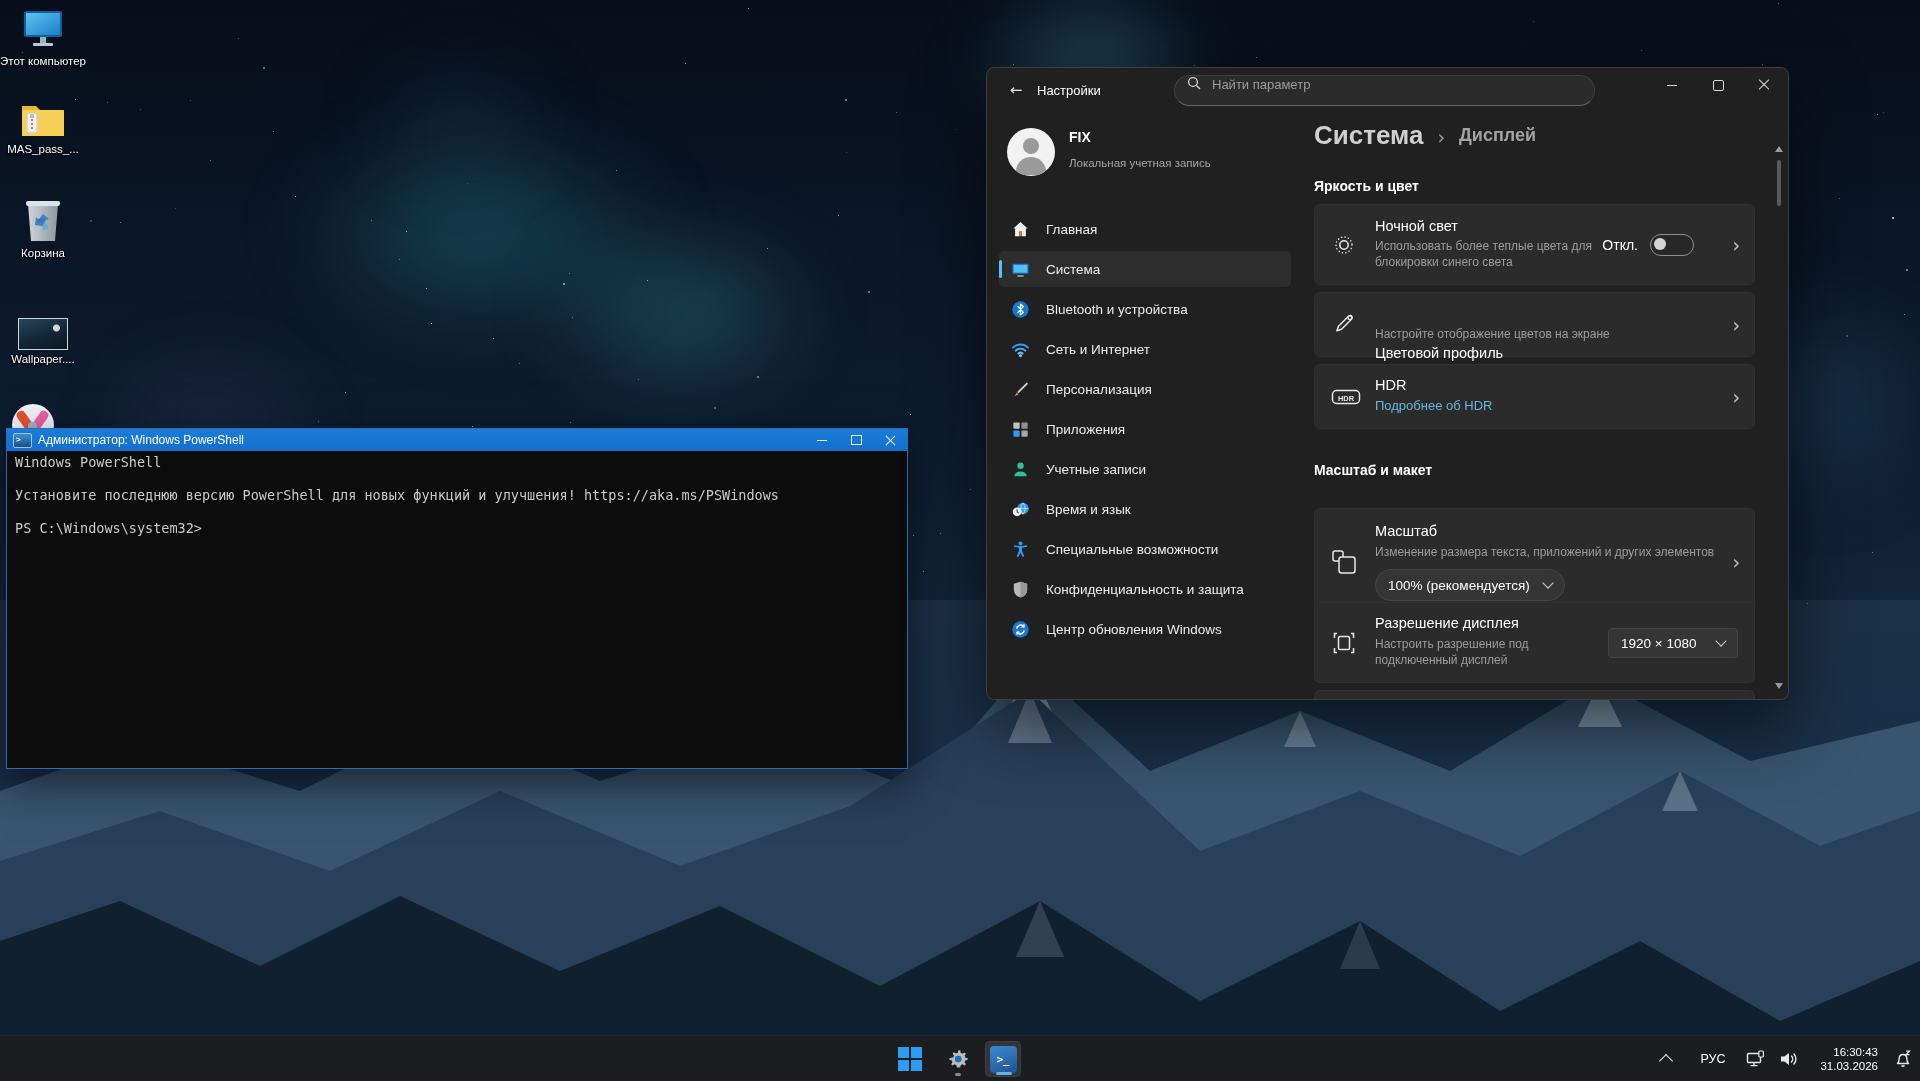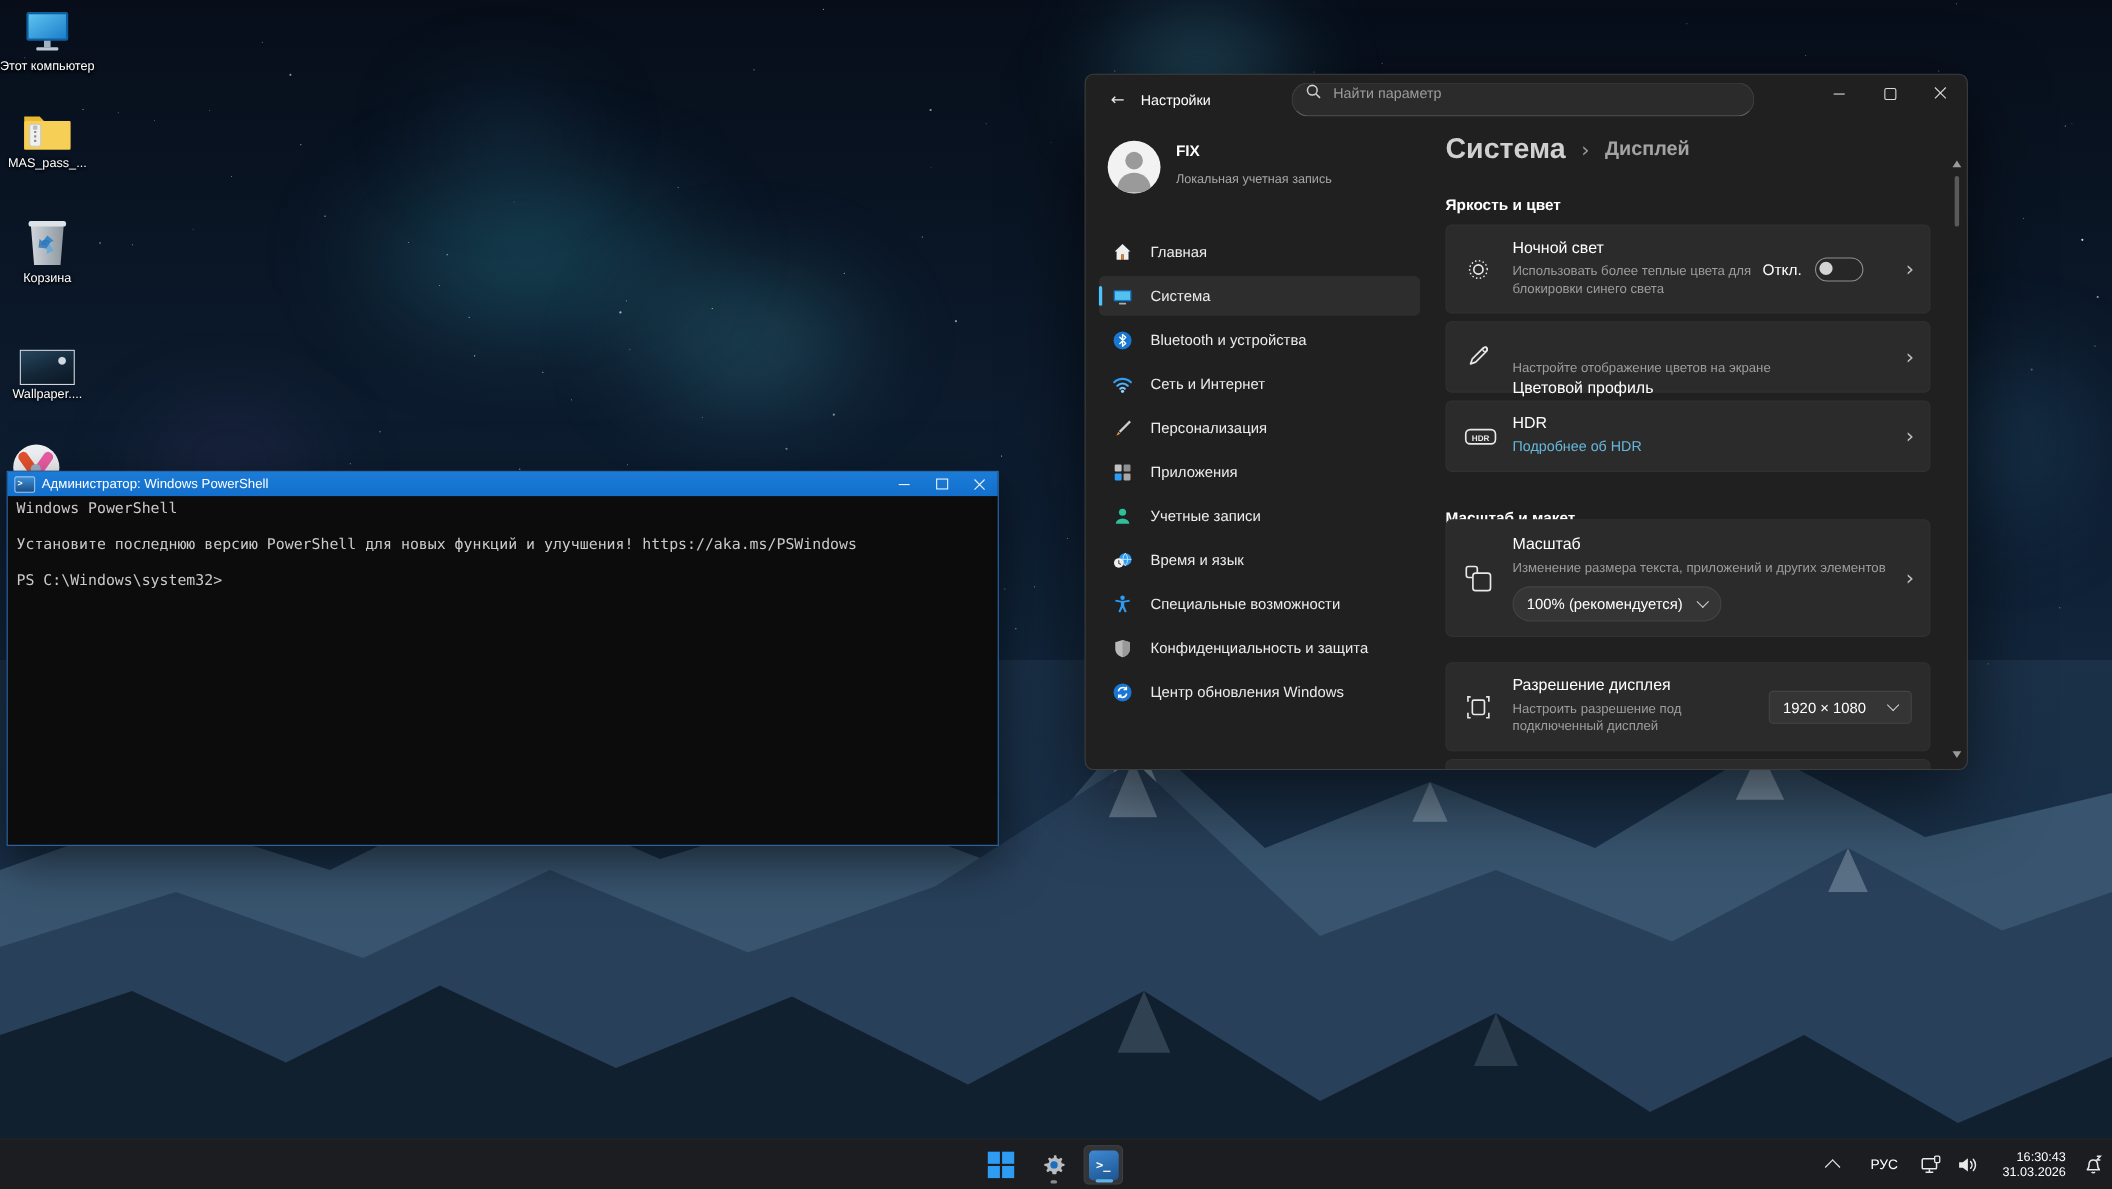--- a/index.html
+++ b/index.html
@@ -581,21 +581,21 @@
         <rect x="1.5" y="6.5" width="27" height="13" rx="4" fill="none" stroke="#e8e8e8" stroke-width="1.5"></rect>
         <text x="15" y="16.6" text-anchor="middle" font-size="7.4" font-weight="bold" fill="#e8e8e8" font-family="Liberation Sans, sans-serif">HDR</text>
       </svg>
       <div class="ctitle" style="top:12px;">HDR</div>
       <div class="clink" style="top:33px;">Подробнее об HDR</div>
       <div class="chev">›</div>
     </div>
 
     <div class="sec-label" style="top:394px;">Масштаб и макет</div>
 
-    <div class="card" style="top:404px;height:107px;">
+    <div class="card" style="top:440px;height:107px;">
       <svg class="cicon" viewBox="0 0 26 26">
         <rect x="2" y="2" width="10" height="10" rx="2" fill="none" stroke="#e8e8e8" stroke-width="1.5"></rect>
         <rect x="8" y="8" width="16" height="16" rx="2.5" fill="#2b2b2b" stroke="#e8e8e8" stroke-width="1.5"></rect>
       </svg>
       <div class="ctitle" style="top:14px;">Масштаб</div>
       <div class="cdesc" style="top:35px;width:340px;">Изменение размера текста, приложений и других элементов</div>
       <div class="drop" style="left:60px;top:60px;width:190px;height:32px;border-radius:16px;">
         <span>100% (рекомендуется)</span>
         <i class="caret"></i>
       </div>

